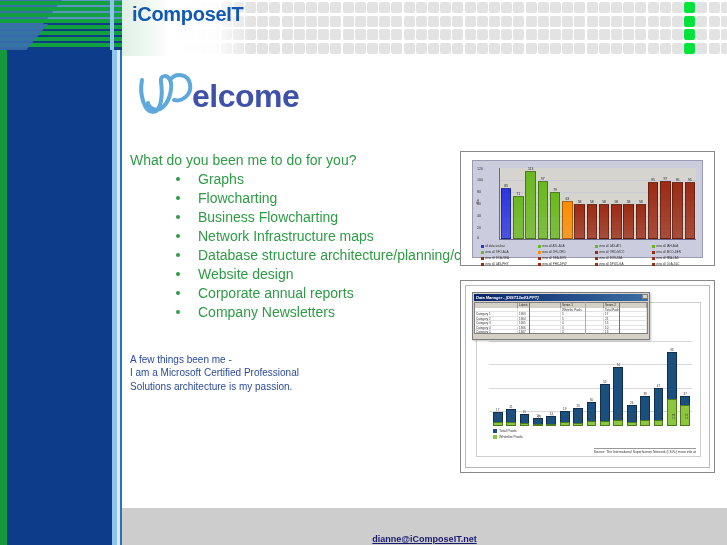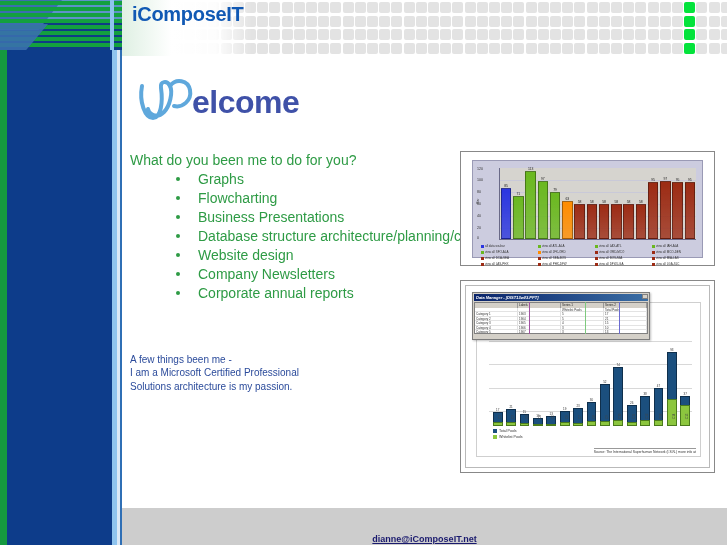--- a/index.html
+++ b/index.html
@@ -52,21 +52,21 @@
   .brand {
     position:absolute; left:10px; top:3px;
     font-size:20px; font-weight:bold; color:#1159b4;
     letter-spacing:-0.3px;
   }
 
   
   .main { position:absolute; left:122px; top:56px; width:605px; height:452px; background:#fff; }
 
   
-  .welcome-wrap { position:absolute; left:14px; top:20px; width:180px; height:55px; }
+  .welcome-wrap { position:absolute; left:14px; top:14px; width:180px; height:55px; }
   .welcome-text {
     position:absolute; left:56px; top:8px;
     font-size:32px; font-weight:bold; color:#3f51a8;
     letter-spacing:-0.5px;
   }
 
   
   .question {
     position:absolute; left:8px; top:96px;
     font-size:14px; color:#2e9b45;
@@ -396,25 +396,26 @@
         <path d="M34 10 C40 2, 52 4, 54 14 C56 25, 46 32, 38 30" fill="none" stroke="#5fa8dc" stroke-width="4" stroke-linecap="round"></path>
       </svg>
       <div class="welcome-text">elcome</div>
     </div>
 
     <div class="question">What do you been me to do for you?</div>
 
     <ul class="svc-list" id="svc-list">
         <li><span class="bullet"></span><span>Graphs</span></li>
         <li><span class="bullet"></span><span>Flowcharting</span></li>
-        <li><span class="bullet"></span><span>Business Presentations</span></li>
+        <li><span class="bullet"></span><span>Business Flowcharting</span></li>
+        <li><span class="bullet"></span><span>Network Infrastructure maps</span></li>
         <li><span class="bullet"></span><span>Database structure architecture/planning/consulting</span></li>
         <li><span class="bullet"></span><span>Website design</span></li>
+        <li><span class="bullet"></span><span>Corporate annual reports</span></li>
         <li><span class="bullet"></span><span>Company Newsletters</span></li>
-        <li><span class="bullet"></span><span>Corporate annual reports</span></li>
       </ul>
 
     <div class="about" id="about-block">
         <div>A few things been me -</div>
         <div>I am a Microsoft Certified Professional</div>
         <div>Solutions architecture is my passion.</div>
       </div>
 
     <div class="img-chart">
       <div class="bc-frame">

